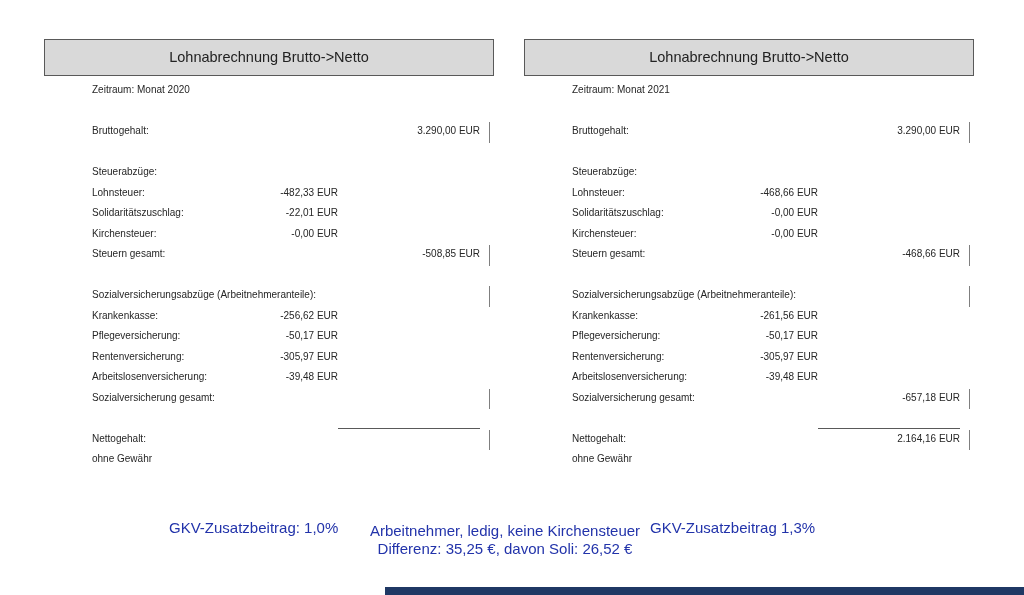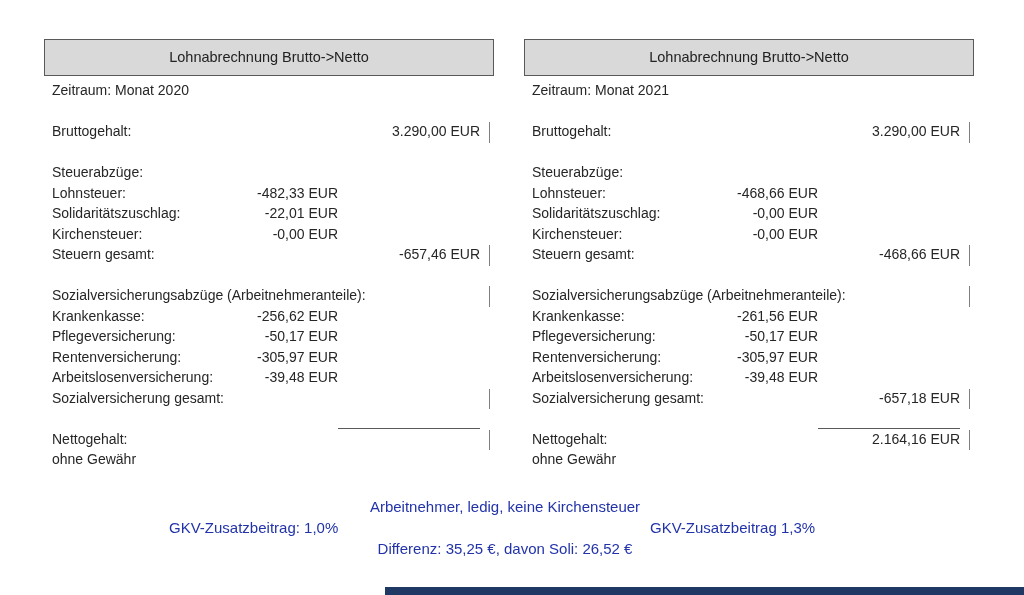--- a/index.html
+++ b/index.html
@@ -23,35 +23,36 @@
     font-size: 14.5px;
     color: #222222;
   }
   .panel-body { padding-top: 4px; }
   .row {
     position: relative;
     display: grid;
     grid-template-columns: minmax(0,1fr) 110px 142px;
     height: 20.5px; line-height: 20.5px;
     padding: 0 14px 0 8px;
-    font-size: 14px;
+    font-size: 10px;
     white-space: nowrap;
+    margin-left: 40px;
   }
   .row .lbl { overflow: visible; }
   .row .v1, .row .v2 { text-align: right; }
   .row.tick::after {
     content: "";
     position: absolute;
     right: 4px; top: 1px; bottom: -1px; width: 1px;
     background: #7f7f7f;
   }
   .row.sumline .v2 { border-bottom: 1px solid #595959; }
   .blue { color: var(--accent, #2233aa); font-size: 15px; }
   .footer-line { position: absolute; left: 0; width: 1010px; text-align: center; }
-  #footer-line1 { top: 498px; }
+  #footer-line1 { top: 522px; }
   #footer-line3 { top: 540px; }
   #gkv-left  { position: absolute; top: 519px; left: 169px; }
   #gkv-right { position: absolute; top: 519px; left: 650px; }
   #bottom-bar {
     position: absolute;
     left: 385px; top: 587px; width: 639px; height: 8px;
     background: var(--bottom-bar, #1f3864);
   }
 </style>
 </head>
@@ -104,21 +105,21 @@
 
   <div class="row">
     <span class="lbl">Kirchensteuer:</span>
     <span class="v1">-0,00 EUR</span>
     <span class="v2"></span>
   </div>
 
   <div class="row tick">
     <span class="lbl">Steuern gesamt:</span>
     <span class="v1"></span>
-    <span class="v2">-657,46 EUR</span>
+    <span class="v2">-508,85 EUR</span>
   </div>
 
   <div class="row spacer">
     <span class="lbl"></span>
     <span class="v1"></span>
     <span class="v2"></span>
   </div>
 
   <div class="row tick">
     <span class="lbl">Sozialversicherungsabzüge (Arbeitnehmeranteile):</span>

